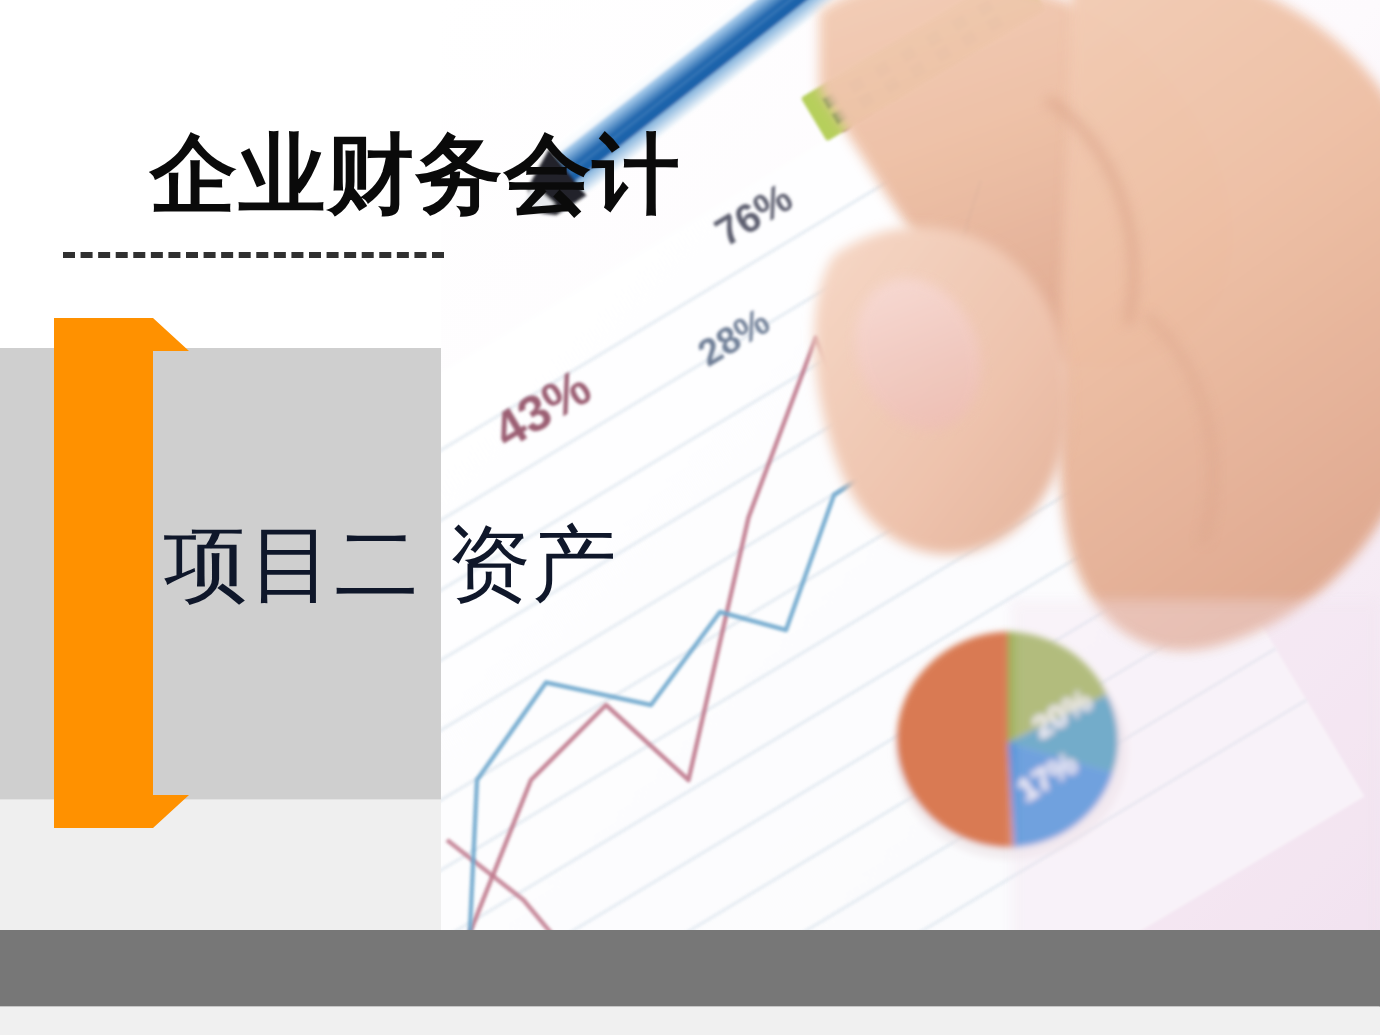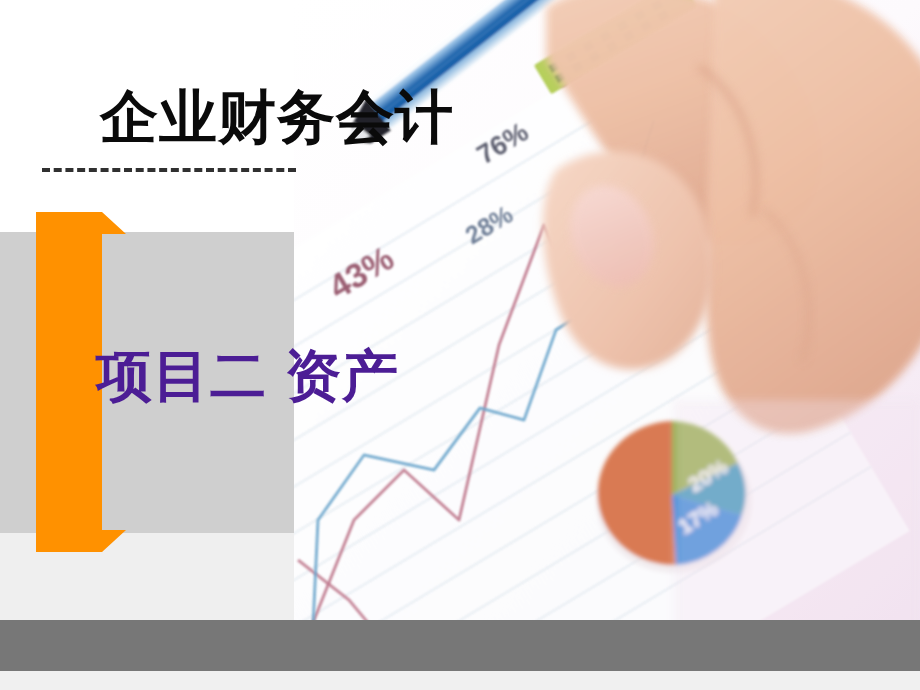--- a/index.html
+++ b/index.html
@@ -84,24 +84,24 @@
     margin-left: 16px;
   }
   .dashed-rule {
     position: absolute;
     left: 42px; top: 168px;
     width: 254px; height: 0;
     border-top: 4px dashed #303030;
   }
   .project-title {
     position: absolute;
-    left: 96px; top: 348px;
+    left: 109px; top: 348px;
     font-size: 56px;
-    font-weight: bold;
-    color: #4c1d95;
+    font-weight: normal;
+    color: #0f172a;
     white-space: nowrap;
     line-height: 1;
     letter-spacing: 1px;
   }
   .project-title .sep { display: inline-block; width: 18px; }
 </style>
 </head>
 <body>
 
 <div id="slide">

